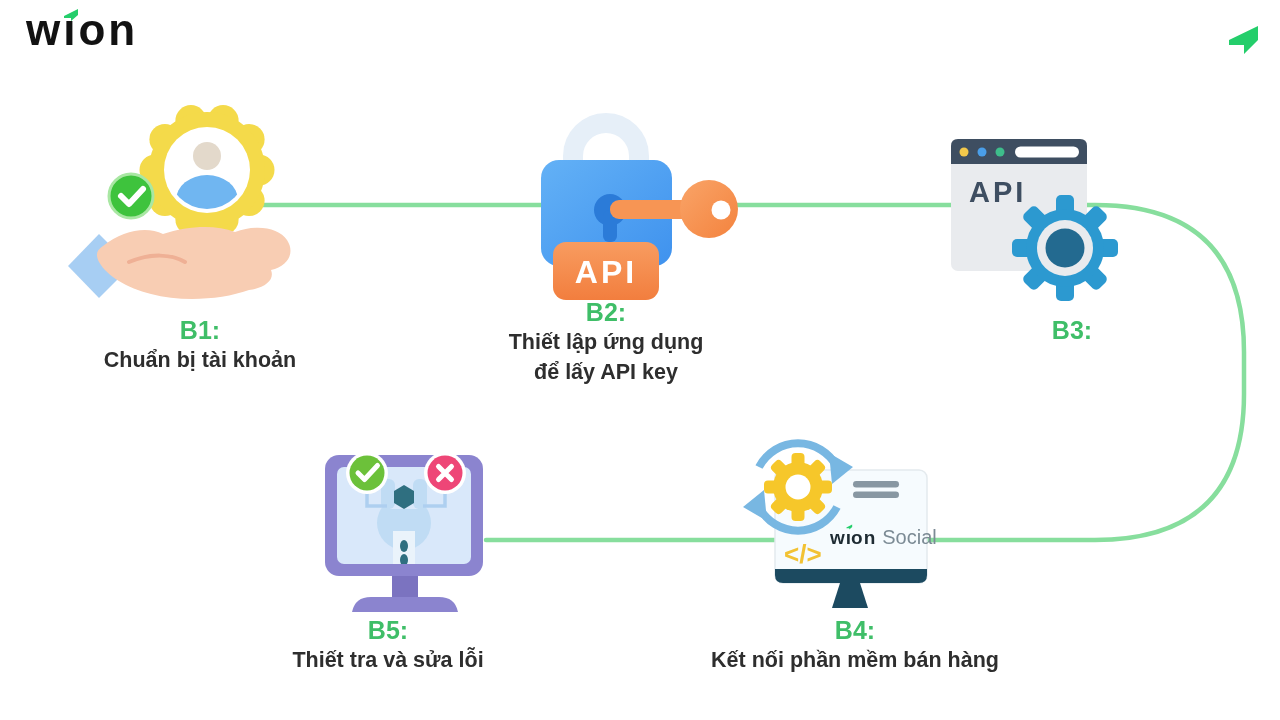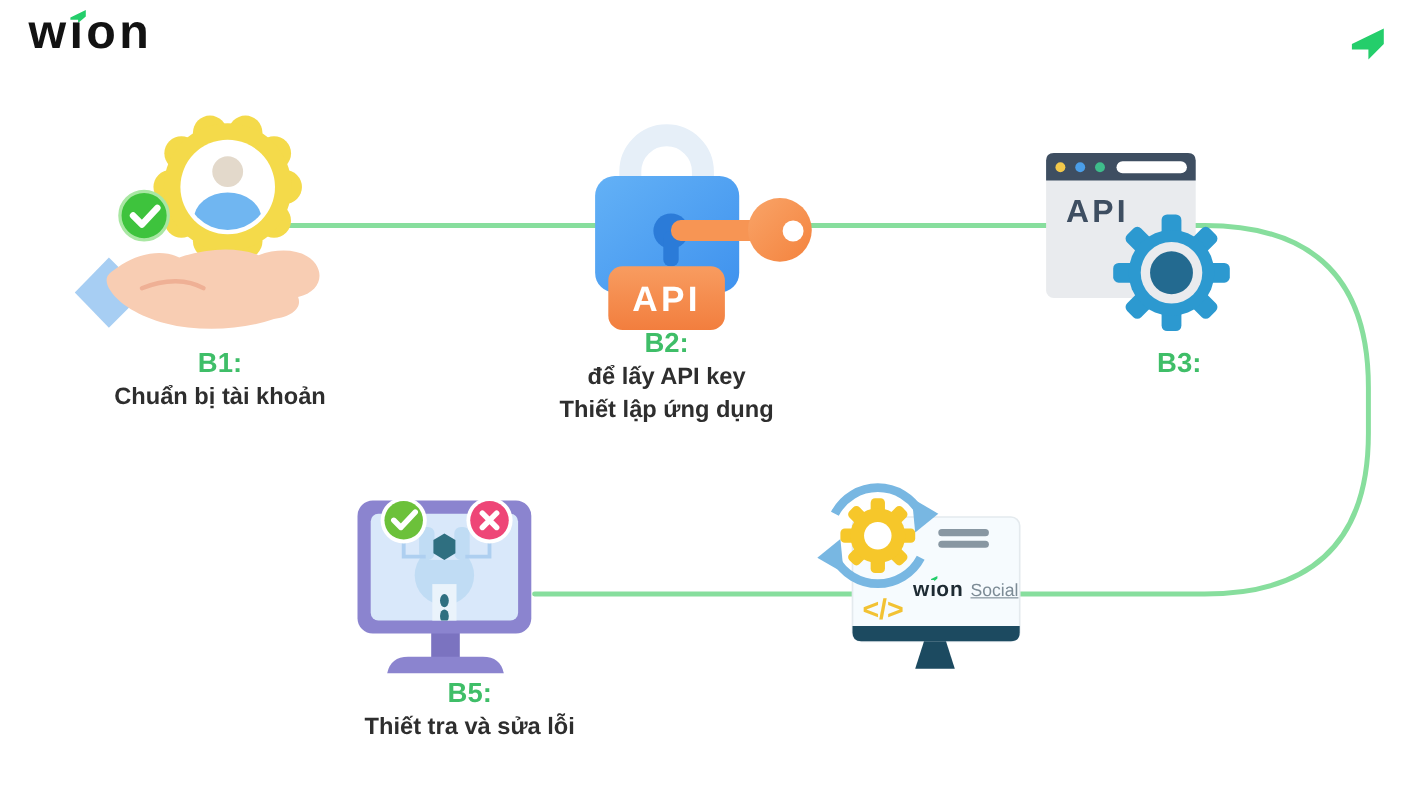--- a/index.html
+++ b/index.html
@@ -19,21 +19,21 @@
   .connector path{stroke:var(--line-green);}
   
   .step{position:absolute;transform:translateX(-50%);text-align:center;width:480px;}
   .step-id{font-size:25px;font-weight:bold;color:var(--label-green);line-height:30px;}
   .step-title{font-size:21.5px;font-weight:bold;color:var(--title-text);line-height:30px;}
   
   .screen-brand{left:830px;top:527px;display:flex;align-items:baseline;line-height:1;white-space:nowrap;}
   .screen-brand .w1{font-size:19px;font-weight:bold;color:#1E2B33;letter-spacing:1px;}
   .screen-brand .i-wrap{position:relative;font-size:19px;font-weight:bold;color:#1E2B33;}
   .screen-brand .mini-mark{position:absolute;left:0;top:-4px;width:7px;height:6px;}
-  .screen-brand .suffix{font-size:16px;color:#7C8B95;margin-left:6px;text-decoration:underline;}
+  .screen-brand .suffix{font-size:20px;color:#7C8B95;margin-left:6px;}
 </style>
 </head>
 <body>
 
 <div class="canvas" style="--accent-green: #24CE6B; --label-green: #3FBE68; --line-green: #87DE9D; --title-text: #2E2E2E; --logo-text: #121212;">
 
   <div class="abs logo">
     <span>w</span>
     <span class="i-wrap">
       <svg class="logo-mark" viewBox="0 0 17 14">
@@ -222,27 +222,31 @@
     </g>
   </svg>
 
   <div class="step" style="left:200px;top:315px">
     <div class="step-id">B1:</div>
     <div class="step-title">Chuẩn bị tài khoản</div>
   </div>
 
   <div class="step" style="left:606px;top:297px">
     <div class="step-id">B2:</div>
+    <div class="step-title">Thiết lập ứng dụng</div>
     <div class="step-title">để lấy API key</div>
-    <div class="step-title">Thiết lập ứng dụng</div>
   </div>
 
   <div class="step" style="left:1072px;top:315px">
     <div class="step-id">B3:</div>
   </div>
 
-
-  <div class="step" style="left:427px;top:615px">
+  <div class="step" style="left:855px;top:615px">
+    <div class="step-id">B4:</div>
+    <div class="step-title">Kết nối phần mềm bán hàng</div>
+  </div>
+
+  <div class="step" style="left:388px;top:615px">
     <div class="step-id">B5:</div>
     <div class="step-title">Thiết tra và sửa lỗi</div>
   </div>
 
 </div>
 
 </body></html>

